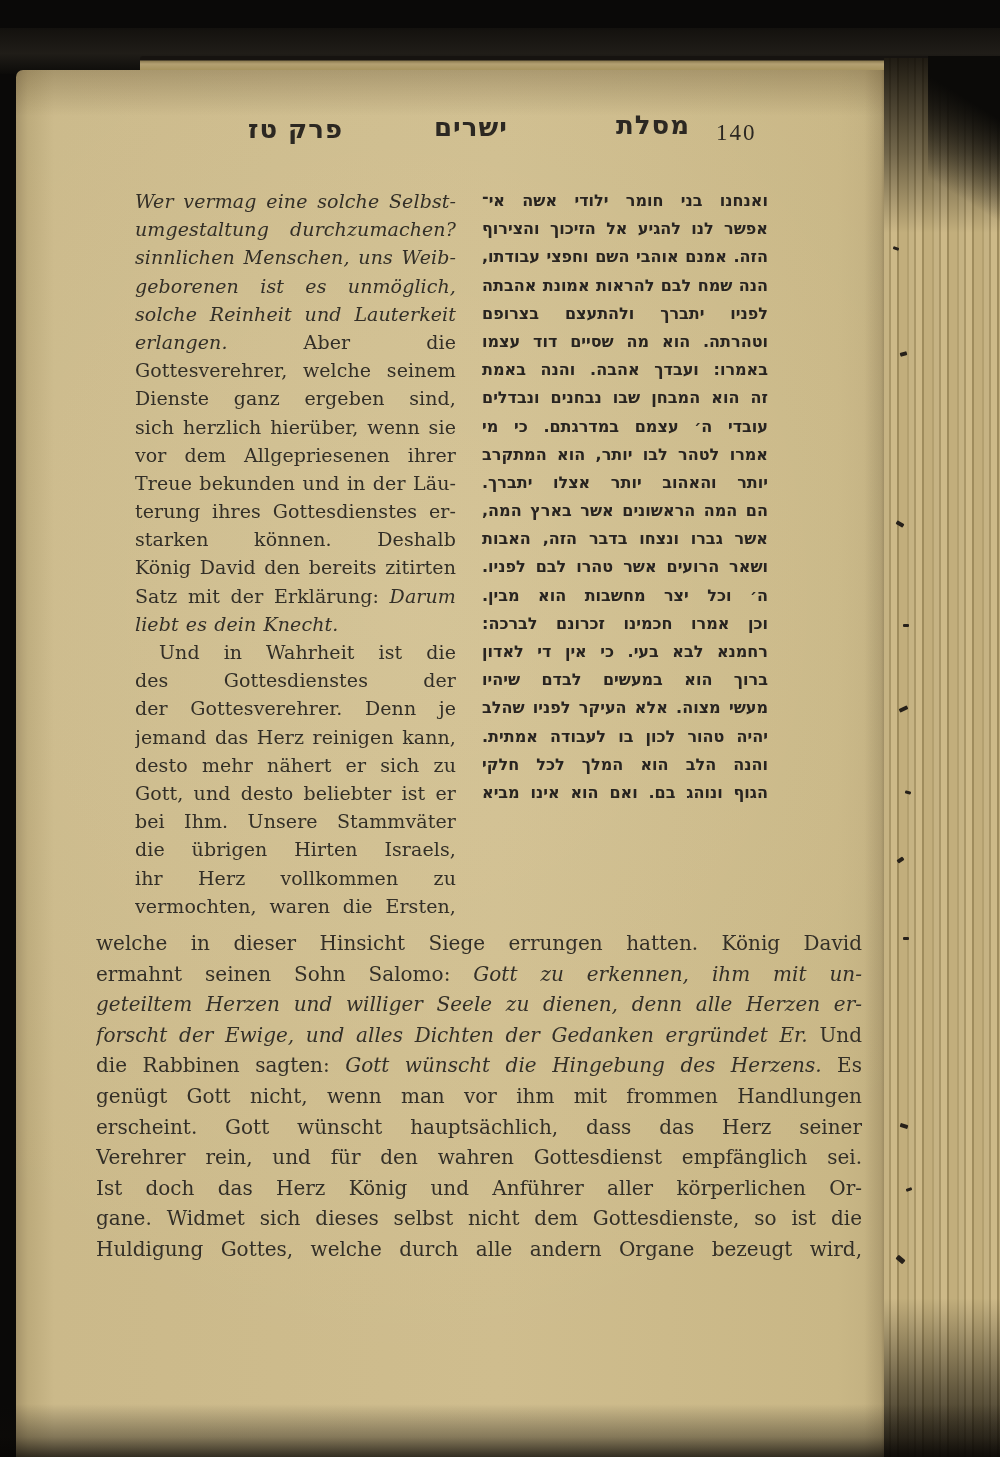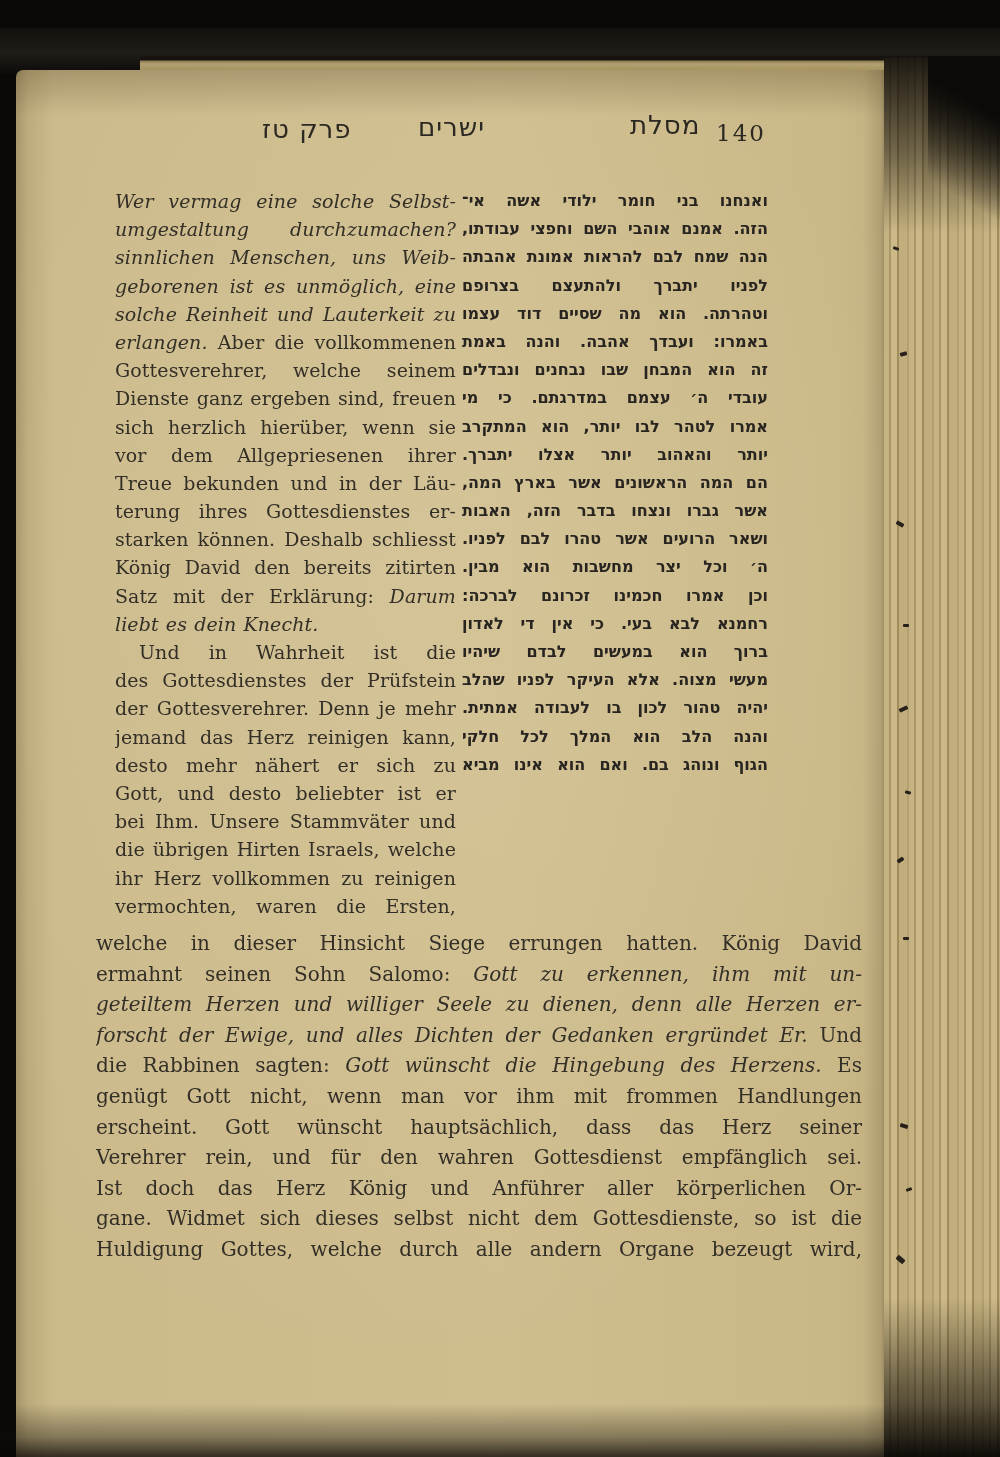--- a/index.html
+++ b/index.html
@@ -41,27 +41,27 @@
   .corner-shadow {
     position:absolute; left:928px; top:56px; width:72px; height:200px;
     background:linear-gradient(212deg, #0b0a08 26%, rgba(11,10,8,0) 68%);
   }
   .speck { position:absolute; background:#27211a; border-radius:1px; }
   .bottom-shadow {
     position:absolute; left:0; top:1404px; width:1000px; height:53px;
     background:linear-gradient(180deg, rgba(15,12,8,0), rgba(15,12,8,.38) 62%, rgba(8,6,4,.78));
   }
   
-  .hdr { position:absolute; color:#2c2822; }
-  .hdr-heb { font-family:"DejaVu Sans", sans-serif; font-weight:normal; font-size:26px; letter-spacing:1px;margin-left:14px; }
+  .hdr { position:absolute; color:#2c2822;font-family:Liberation Serif, serif; }
+  .hdr-heb { font-family:"DejaVu Sans", sans-serif; font-weight:bold; font-size:26px; letter-spacing:1px; }
   .hdr-num { font-size:23px; letter-spacing:2px; }
   
   .col { position:absolute; }
   .col .line, .wide .line { text-align:justify; overflow:hidden; }
-  .col .line { height:28.2px; line-height:28.2px; }
+  .col .line { height:28.2px; line-height:28.2px;margin-left:20px; }
   .wide .line { height:30.6px; line-height:30.6px; }
   .line::after { content:""; display:inline-block; width:100%; height:0; }
   .line.nj { text-align:left; }
   .line.nj::after { content:none; }
   .line.ind { text-indent:24px; }
   .ger { left:99px; top:117px; width:341px; font-size:19px; letter-spacing:.1px; word-spacing:1px; }
   .heb {
     left:446px; top:117px; width:306px; direction:rtl;
     font-family:"DejaVu Sans", sans-serif; font-weight:bold; font-size:16px;
     color:#282420; letter-spacing:0;
@@ -71,21 +71,21 @@
 </style>
 </head>
 <body>
 
 <div class="stage">
   <div class="cover-band"></div>
   <div class="top-edge"></div>
 
   <div class="paper">
     <span class="hdr hdr-heb" style="left:232px; top:44px;">פרק טז</span>
-    <span class="hdr hdr-heb" style="left:388px; top:42px;">ישרים</span>
+    <span class="hdr hdr-heb" style="left:418px; top:42px;">ישרים</span>
     <span class="hdr hdr-heb" style="left:600px; top:40px;">מסלת</span>
     <span class="hdr hdr-num" style="left:700px; top:50px;">140</span>
 
     <div class="col ger">
         <div class="line"><span class="it">Wer vermag eine solche Selbst-</span></div>
         <div class="line"><span class="it">umgestaltung durchzumachen? Uns</span></div>
         <div class="line"><span class="it">sinnlichen Menschen, uns Weib-</span></div>
         <div class="line"><span class="it">geborenen ist es unmöglich, eine</span></div>
         <div class="line"><span class="it">solche Reinheit und Lauterkeit zu</span></div>
         <div class="line"><span class="it">erlangen.</span><span> Aber die vollkommenen</span></div>
@@ -106,20 +106,21 @@
         <div class="line"><span>desto mehr nähert er sich zu</span></div>
         <div class="line"><span>Gott, und desto beliebter ist er</span></div>
         <div class="line"><span>bei Ihm. Unsere Stammväter und</span></div>
         <div class="line"><span>die übrigen Hirten Israels, welche</span></div>
         <div class="line"><span>ihr Herz vollkommen zu reinigen</span></div>
         <div class="line"><span>vermochten, waren die Ersten,</span></div>
       </div>
 
     <div class="col heb">
         <div class="line"><span>ואנחנו בני חומר ילודי אשה אי־</span></div>
+        <div class="line"><span>אפשר לנו להגיע אל הזיכוך והצירוף</span></div>
         <div class="line"><span>הזה. אמנם אוהבי השם וחפצי עבודתו,</span></div>
         <div class="line"><span>הנה שמח לבם להראות אמונת אהבתה</span></div>
         <div class="line"><span>לפניו יתברך ולהתעצם בצרופם</span></div>
         <div class="line"><span>וטהרתה. הוא מה שסיים דוד עצמו</span></div>
         <div class="line"><span>באמרו: ועבדך אהבה. והנה באמת</span></div>
         <div class="line"><span>זה הוא המבחן שבו נבחנים ונבדלים</span></div>
         <div class="line"><span>עובדי ה׳ עצמם במדרגתם. כי מי</span></div>
         <div class="line"><span>אמרו לטהר לבו יותר, הוא המתקרב</span></div>
         <div class="line"><span>יותר והאהוב יותר אצלו יתברך.</span></div>
         <div class="line"><span>הם המה הראשונים אשר בארץ המה,</span></div>

